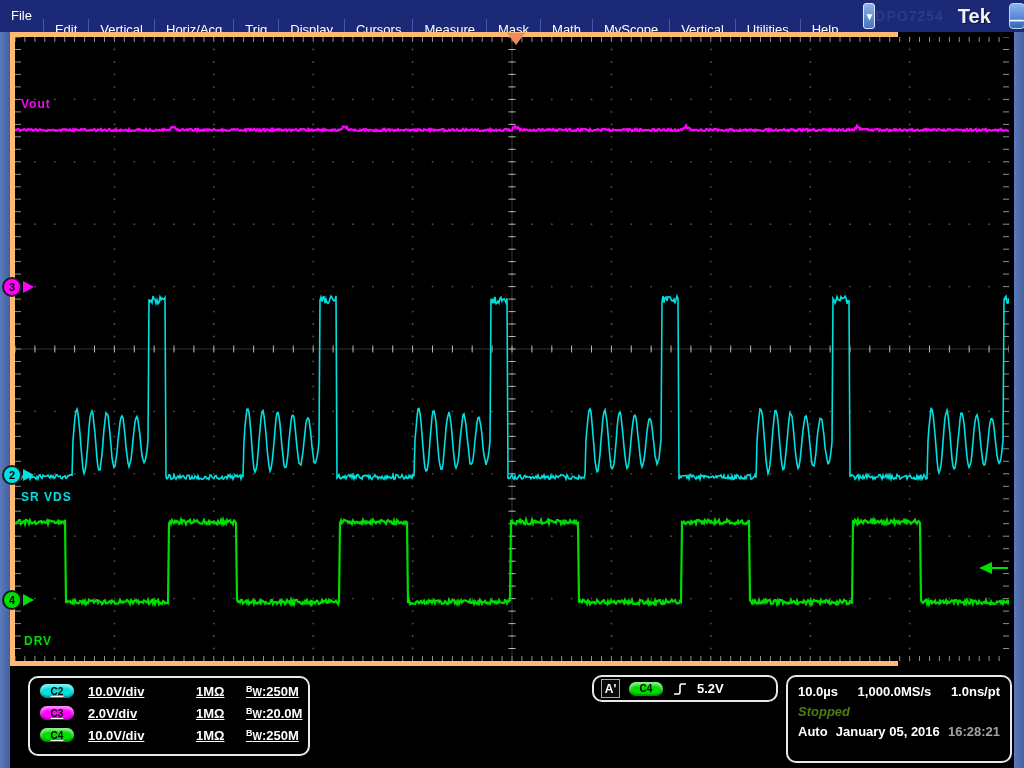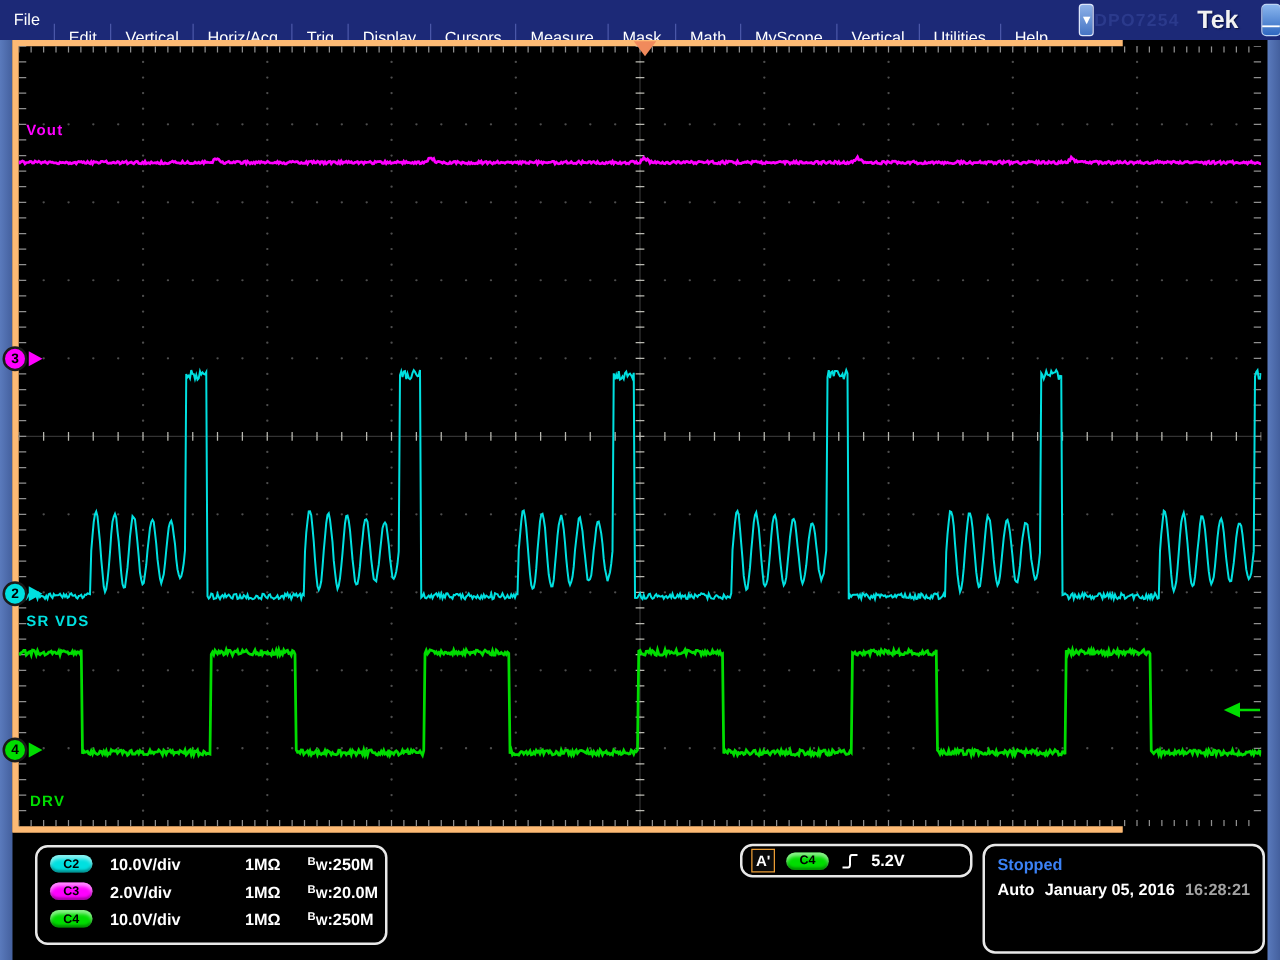--- a/index.html
+++ b/index.html
@@ -35,21 +35,21 @@
             border-left:9px solid transparent;border-right:9px solid transparent;border-top:12px solid #f08a5c;}
   
   .ch-marker{position:absolute;left:2px;width:34px;height:20px;}
   .mk-circle{position:absolute;left:0;top:0;width:16px;height:16px;border:2px solid #1a1a1a;border-radius:50%;
              color:#000;font-size:11px;font-weight:bold;display:flex;align-items:center;justify-content:center;}
   .mk-arrow{position:absolute;left:21px;top:4px;width:0;height:0;
             border-top:6px solid transparent;border-bottom:6px solid transparent;border-left:11px solid #fff;}
   
   .rbox{position:absolute;background:#000;border:2px solid #e8e8e8;border-radius:10px;color:#fff;
         font-weight:bold;font-size:13px;}
-  .ch-box{left:28px;top:676px;width:278px;height:72px;padding:2px 0;}
+  .ch-box{left:28px;top:676px;width:278px;height:72px;padding:2px 0;text-decoration:underline;}
   .ch-row{display:grid;grid-template-columns:48px 108px 50px auto;align-items:center;height:22px;padding:0 10px;}
   .pill{width:34px;height:14px;border-radius:7px;display:flex;align-items:center;justify-content:center;
         color:#000;font-size:10px;font-weight:bold;box-shadow:inset 0 3px 3px rgba(255,255,255,.55), inset 0 -2px 2px rgba(0,0,0,.35);}
   .bsup{font-size:9px;vertical-align:4px;} .wsub{font-size:10px;}
   .trig-box{left:592px;top:675px;width:186px;height:27px;display:flex;align-items:center;gap:9px;padding:0 7px;box-sizing:border-box;}
   .trig-a{width:17px;height:17px;border:1px solid #eb9c34;display:flex;align-items:center;justify-content:center;
           font-size:12px;background:#0a0a0a;}
   .tb-box{left:786px;top:675px;width:226px;height:88px;padding:4px 10px;box-sizing:border-box;}
   .tb-row{display:flex;justify-content:space-between;height:20px;align-items:center;}
 </style>
@@ -146,21 +146,26 @@
   <span class="trig-a">A'</span>
   <span class="pill" style="background-color: rgb(0, 221, 0);">C4</span>
   <svg width="16" height="16">
     <path d="M2 13 H6.5 Q8 13 8 10.5 V5.5 Q8 3 9.5 3 H14" stroke="#fff" stroke-width="1.6" fill="none"></path>
   </svg>
   <span>5.2V</span>
 </div>
 
 <div class="rbox tb-box">
   <div class="tb-row">
-    <span style="color: #3b82f6;">Stopped</span>
+    <span>10.0µs</span>
+    <span>1,000.0MS/s</span>
+    <span>1.0ns/pt</span>
+  </div>
+  <div class="tb-row">
+    <span style="color: #4d7c0f; font-style: italic;">Stopped</span>
   </div>
   <div class="tb-row">
     <span>Auto</span>
     <span>January 05, 2016</span>
     <span style="color: #a3a3a3;">16:28:21</span>
   </div>
 </div>
 
 </div>
 

